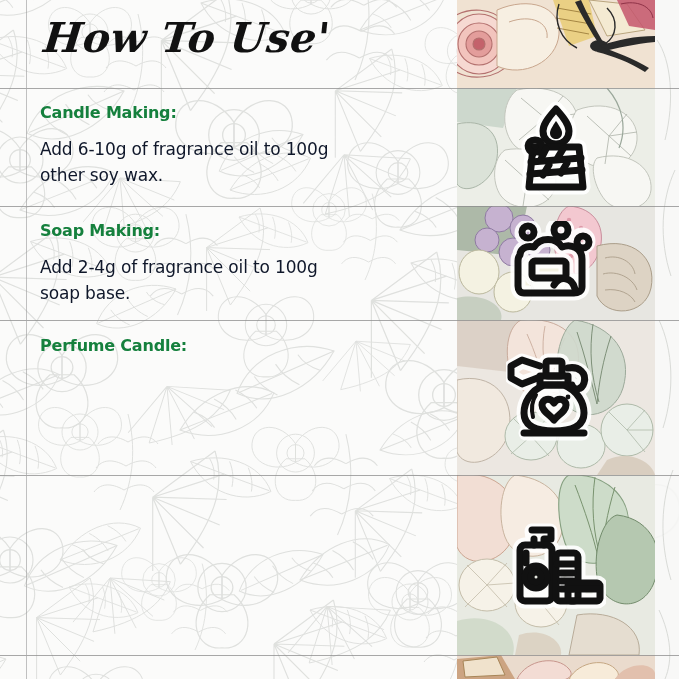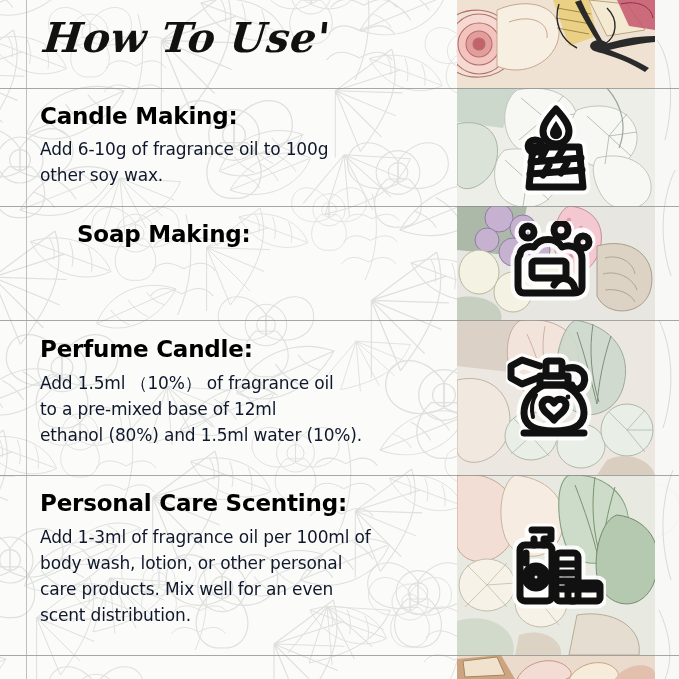--- a/index.html
+++ b/index.html
@@ -47,21 +47,21 @@
     font-size:41px;letter-spacing:.5px;color:#111;
     white-space:nowrap;
     transform:skewX(-6deg);
   }
 
   
   .section{position:absolute;left:0;width:457px;}
   .sec-head{
     position:absolute;left:40px;
     font-family:"DejaVu Sans", sans-serif;
-    font-weight:700;font-size:23px;letter-spacing:-0.2px;color:#000000;
+    font-weight:700;font-size:16px;letter-spacing:-0.2px;color:#15803d;
     white-space:nowrap;
   }
   .sec-body{
     position:absolute;left:40px;width:390px;
     font-family:"DejaVu Sans", sans-serif;
     font-weight:400;font-size:17px;line-height:26px;color:#0f172a;
     letter-spacing:-0.15px;
   }
   .sec-body span{display:block;white-space:nowrap;}
 
@@ -355,21 +355,25 @@
         <path d="M20,48 L66,48 L70,88 L16,88 Z"></path>
         <path d="M21,54 C13,52 13,41 22,41 C29,41 31,49 26,53"></path>
         <path d="M18,63 L68,59"></path>
         <path d="M17,75 L69,71"></path>
         <path d="M33,50 L28,60 M50,50 L44,60 M36,66 L30,76 M54,64 L48,74"></path>
       </g>
     </svg>
   </div>
 
   <div class="section" style="top:206px;height:114px;">
-    <div class="sec-head" style="top:15px;margin-left:37px;">Soap Making:</div>
+    <div class="sec-head" style="top:15px;">Soap Making:</div>
+    <div class="sec-body" style="top:48px;">
+      <span>Add 2-4g of fragrance oil to 100g</span>
+      <span>soap base.</span>
+    </div>
   </div>
   <div class="icon-slot" style="top:206px;height:114px;">
     <svg width="96" height="84" viewBox="0 0 96 84">
       <g class="ic-halo">
         <path d="M12,34 C12,28 18,24 26,26 C32,16 48,16 54,26 C64,22 74,28 74,38 L74,66 C74,70 70,72 66,72 L16,72 C12,72 10,69 10,65 L10,40 C10,37 11,35 12,34 Z"></path>
         <rect x="24" y="40" width="34" height="18" rx="3"></rect>
         <circle cx="20" cy="12" r="6"></circle>
           <circle cx="52" cy="10" r="7"></circle>
           <circle cx="74" cy="20" r="6"></circle>
         <path d="M48,62 C54,54 66,56 68,66"></path>
@@ -380,25 +384,20 @@
         <path d="M46,64 C52,54 64,56 67,68"></path>
         <circle cx="20" cy="11" r="6"></circle>
         <circle cx="53" cy="9" r="7"></circle>
         <circle cx="75" cy="21" r="6"></circle>
       </g>
     </svg>
   </div>
 
   <div class="section" style="top:320px;height:155px;">
     <div class="sec-head" style="top:16px;">Perfume Candle:</div>
-    <div class="sec-body" style="top:50px;">
-      <span>Add 1.5ml （10%） of fragrance oil</span>
-      <span>to a pre-mixed base of 12ml</span>
-      <span>ethanol (80%) and 1.5ml water (10%).</span>
-    </div>
   </div>
   <div class="icon-slot" style="top:320px;height:155px;">
     <svg width="100" height="90" viewBox="0 0 100 90">
       <g class="ic-halo">
         <rect x="40" y="8" width="16" height="16" rx="2"></rect>
         <path d="M34,24 L62,24 L62,32 L34,32 Z"></path>
         <path d="M38,32 C24,38 18,50 18,60 C18,72 28,78 48,78 C68,78 78,72 78,60 C78,50 72,38 58,32 Z"></path>
         <path d="M20,80 L76,80"></path>
         <path d="M62,16 C72,14 80,20 78,30 C76,38 68,38 66,32"></path>
         <path d="M34,14 L16,8 L6,14 L6,24 L16,30 L34,24"></path>
@@ -411,29 +410,20 @@
         <path d="M18,80 L78,80"></path>
         <path d="M62,15 C73,13 81,20 78,30 C76,37 68,38 66,32"></path>
         <path d="M34,13 L16,7 L5,13 L5,25 L16,31 L34,24"></path>
         <path d="M48,50 C52,44 60,46 60,52 C60,58 52,62 48,67 C44,62 36,58 36,52 C36,46 44,44 48,50 Z"></path>
         <path d="M30,42 C26,48 25,56 27,64" stroke-width="4"></path>
         <circle cx="62" cy="44" r="2.4" class="ic-fill"></circle>
       </g>
     </svg>
   </div>
 
-  <div class="section" style="top:475px;height:180px;">
-    <div class="sec-head" style="top:15px;">Personal Care Scenting:</div>
-    <div class="sec-body" style="top:49px;">
-      <span>Add 1-3ml of fragrance oil per 100ml of</span>
-      <span>body wash, lotion, or other personal</span>
-      <span>care products. Mix well for an even</span>
-      <span>scent distribution.</span>
-    </div>
-  </div>
   <div class="icon-slot" style="top:475px;height:180px;">
     <svg width="100" height="92" viewBox="0 0 100 92">
       <g class="ic-halo">
         <path d="M26,12 L44,12 L44,20 L38,20 L38,26 L28,26 Z"></path>
         <rect x="14" y="26" width="32" height="56" rx="5"></rect>
         <circle cx="30" cy="58" r="11"></circle>
         <rect x="50" y="34" width="22" height="48" rx="4"></rect>
         <path d="M52,44 L70,44"></path>
         <rect x="62" y="64" width="32" height="18" rx="3"></rect>
       </g>

